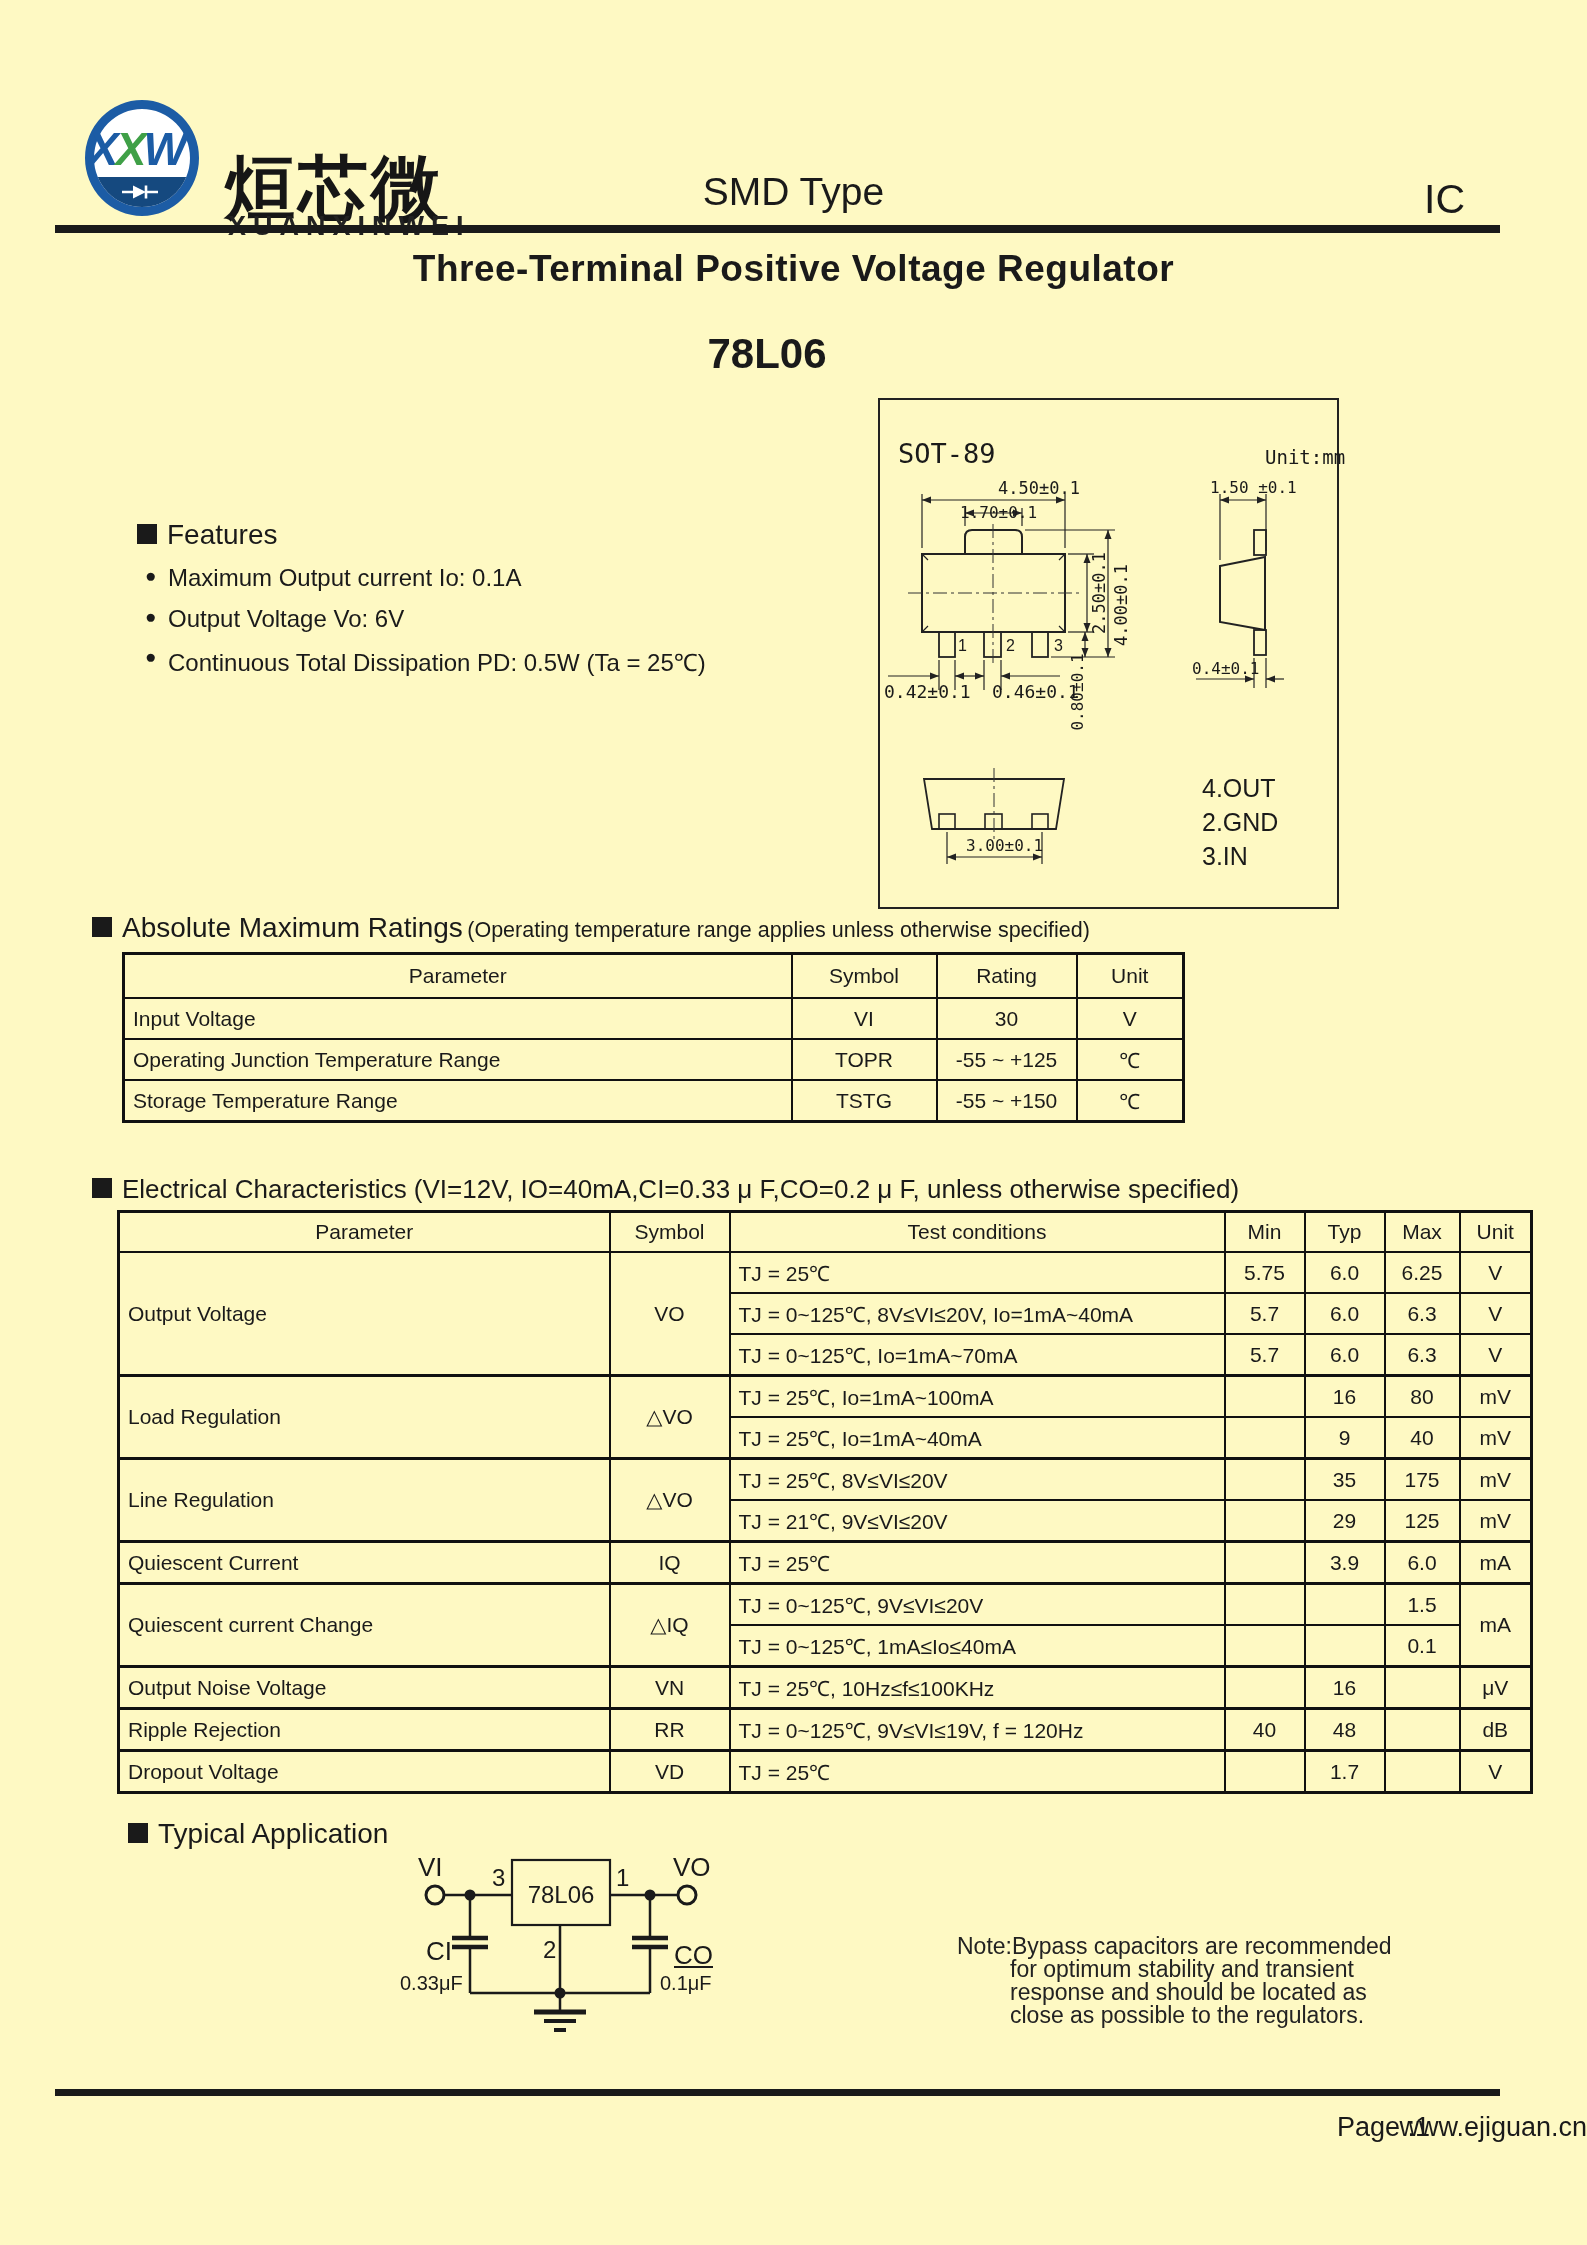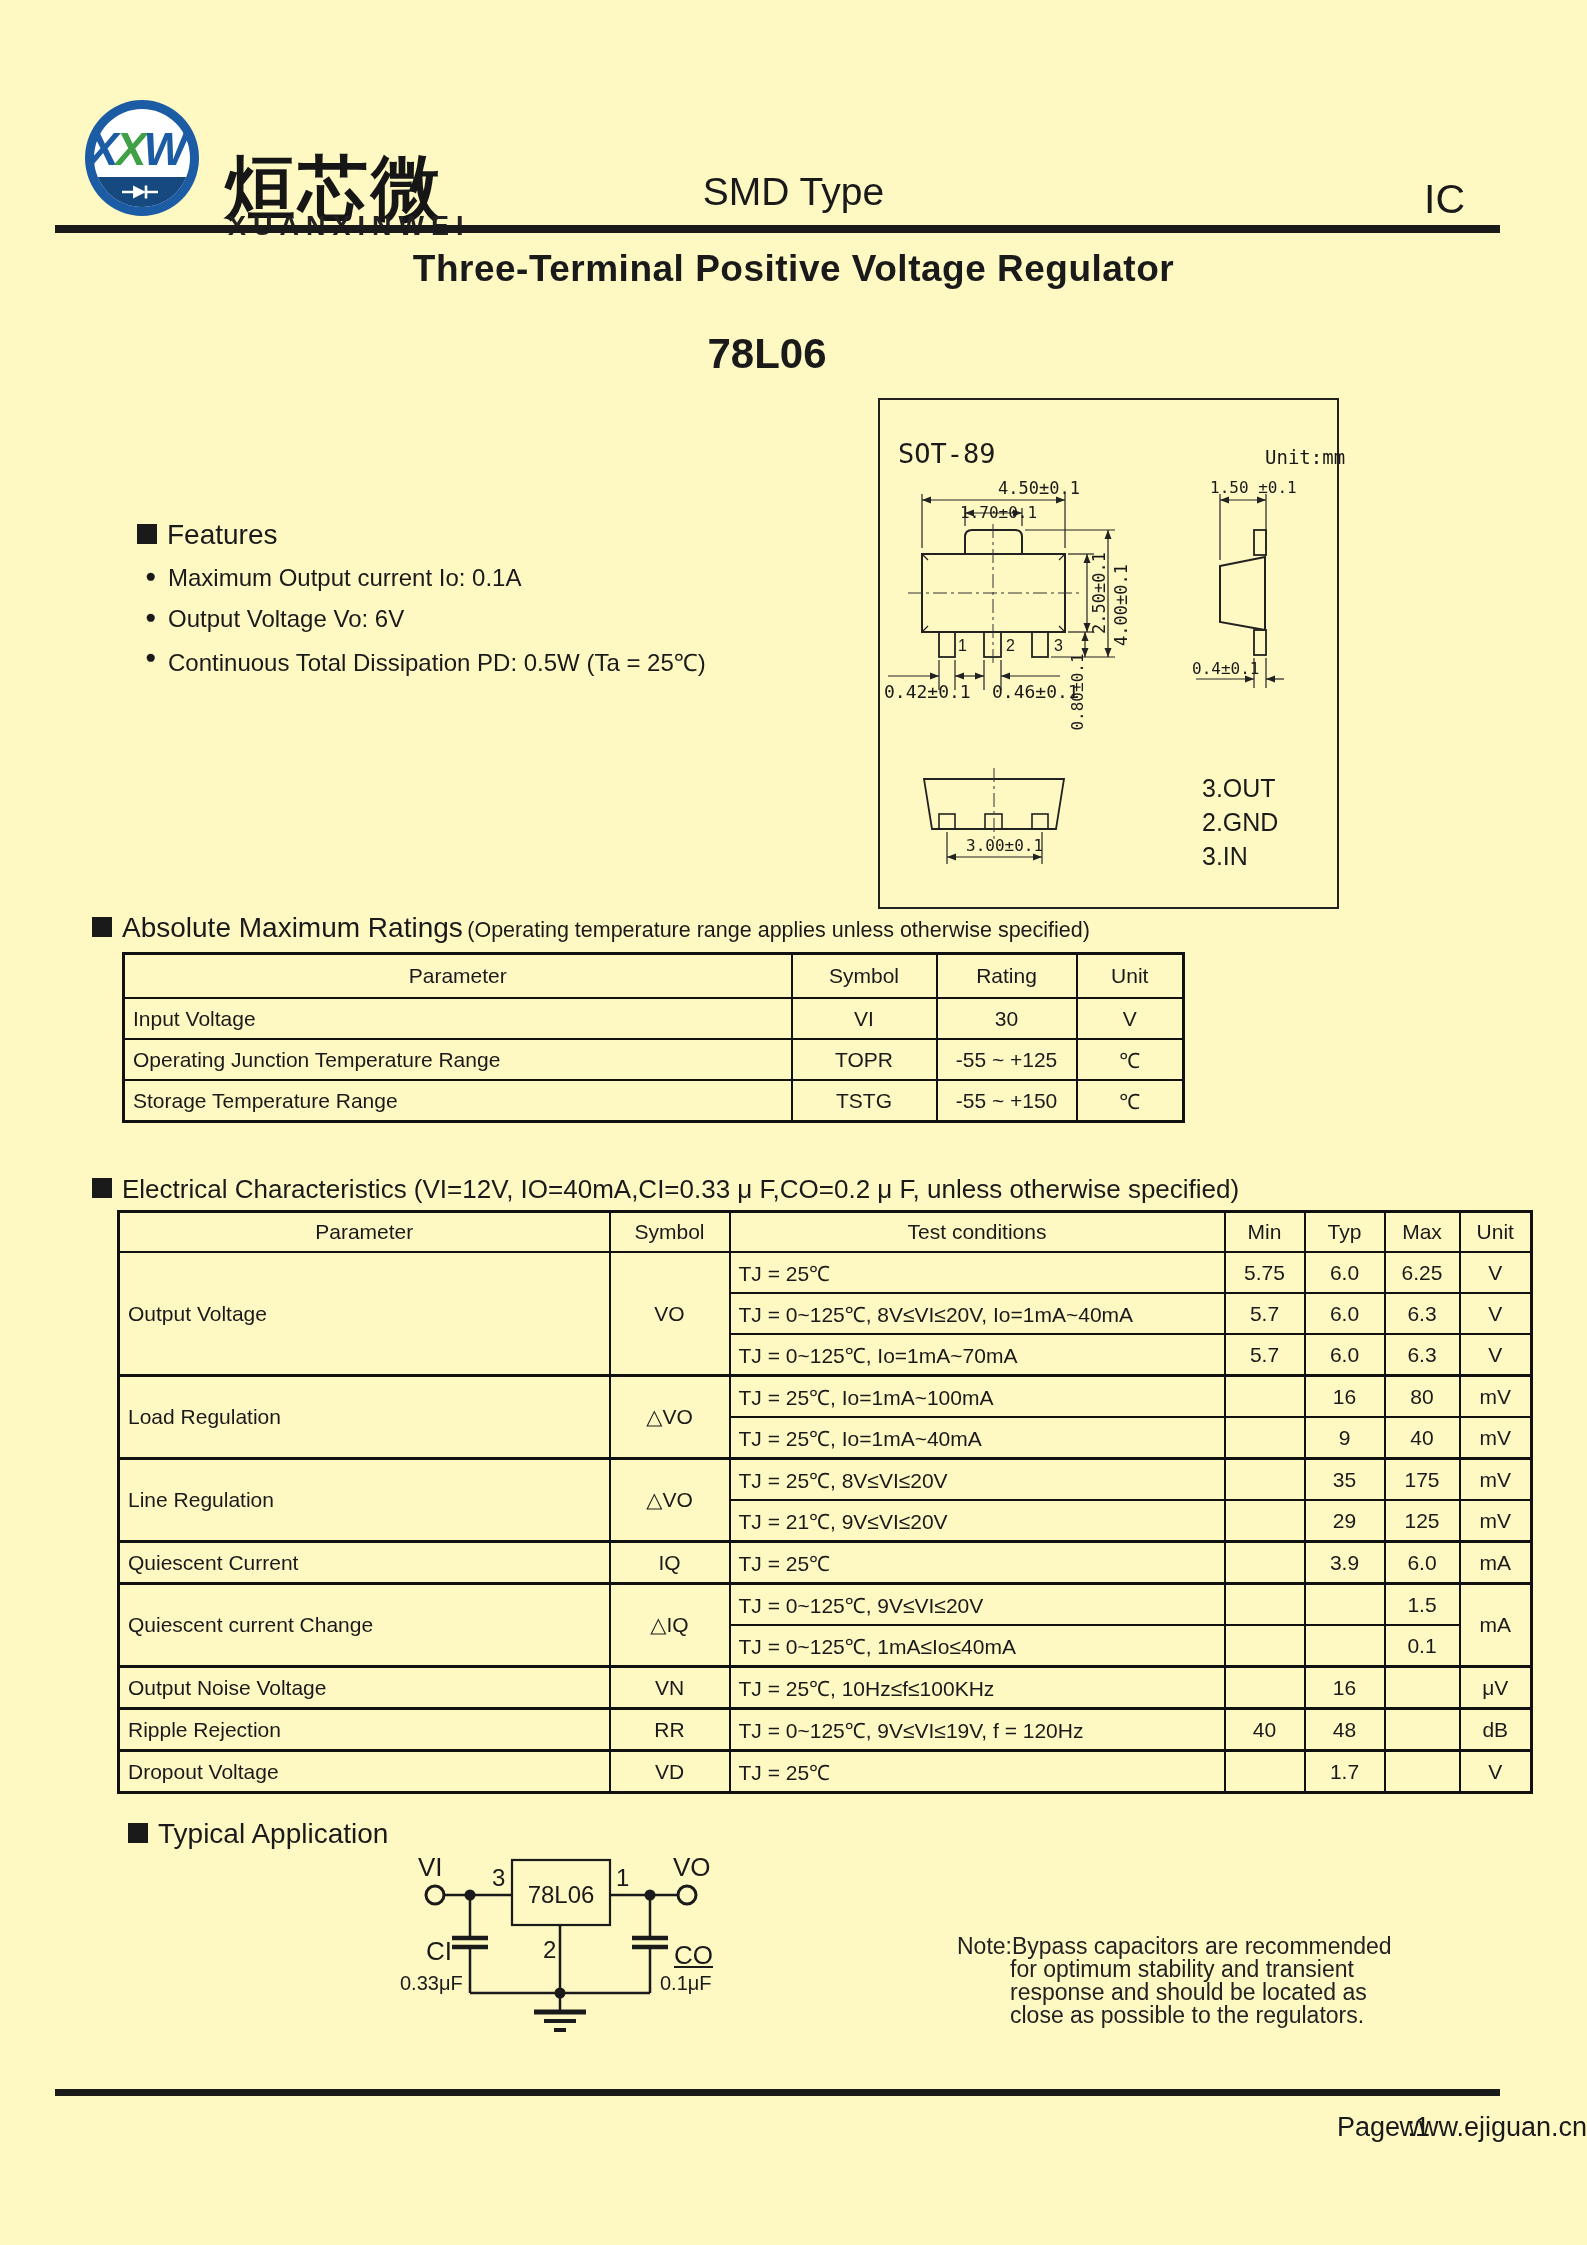--- a/index.html
+++ b/index.html
@@ -205,21 +205,21 @@
     <span class="dim rot" style="left:241px;top:205px;">4.00±0.1</span>
     <span class="pin-num" style="left:78px;top:237px;">1</span>
     <span class="pin-num" style="left:126px;top:237px;">2</span>
     <span class="pin-num" style="left:174px;top:237px;">3</span>
     <span class="dim" style="left:4px;top:281px;font-size:18px;">0.42±0.1</span>
     <span class="dim" style="left:112px;top:281px;font-size:18px;">0.46±0.1</span>
     <span class="dim rot" style="left:197px;top:292px;font-size:16px;">0.80±0.1</span>
     <span class="dim" style="left:330px;top:78px;font-size:16px;">1.50 ±0.1</span>
     <span class="dim" style="left:312px;top:259px;font-size:16px;">0.4±0.1</span>
     <span class="dim" style="left:86px;top:436px;font-size:16px;">3.00±0.1</span>
-    <span class="pin-assign" style="top:374px;">3.OUT</span>
+    <span class="pin-assign" style="top:374px;">4.OUT</span>
     <span class="pin-assign" style="top:408px;">2.GND</span>
     <span class="pin-assign" style="top:442px;">3.IN</span>
   </div>
 
   <div class="sq" style="left:92px;top:917px;"></div>
   <div class="sec-text" style="left:122px;top:912px;"><span class="h28">Absolute Maximum Ratings</span> <span class="h21">(Operating temperature range applies unless otherwise specified)</span></div>
 
   <table class="dtable amr">
     <colgroup>
         <col style="width:668px">

